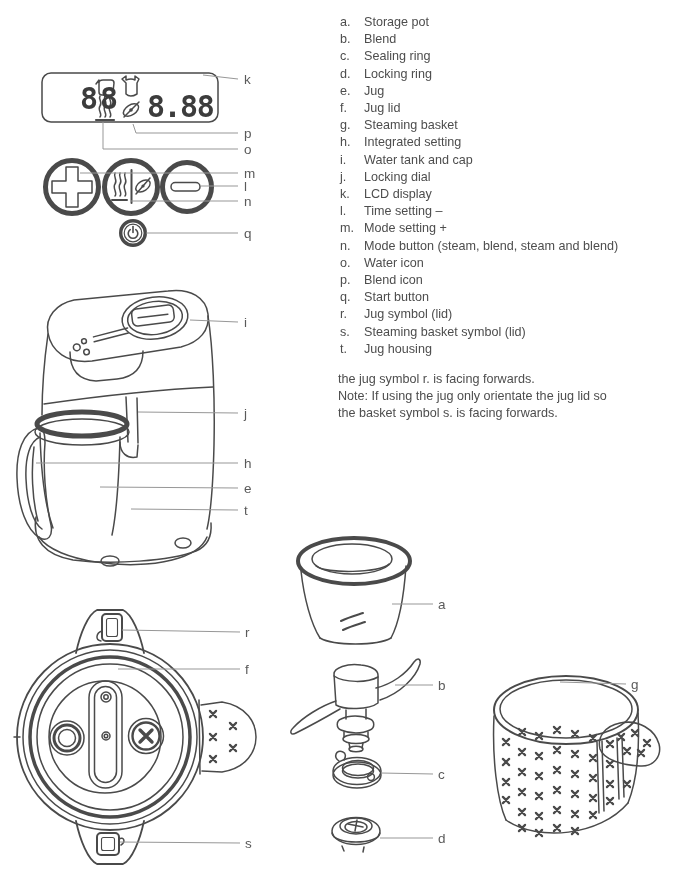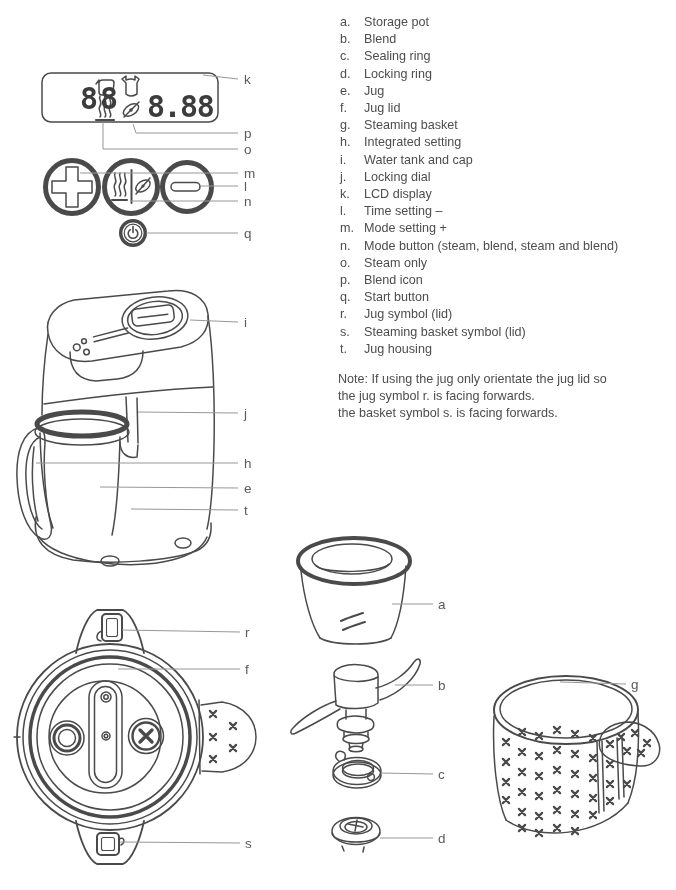--- a/index.html
+++ b/index.html
@@ -361,21 +361,21 @@
   <div class="legend-row">
         <span class="legend-letter">m.</span>
         <span>Mode setting +</span>
       </div>
   <div class="legend-row">
         <span class="legend-letter">n.</span>
         <span>Mode button (steam, blend, steam and blend)</span>
       </div>
   <div class="legend-row">
         <span class="legend-letter">o.</span>
-        <span>Steam only</span>
+        <span>Water icon</span>
       </div>
   <div class="legend-row">
         <span class="legend-letter">p.</span>
         <span>Blend icon</span>
       </div>
   <div class="legend-row">
         <span class="legend-letter">q.</span>
         <span>Start button</span>
       </div>
   <div class="legend-row">
@@ -386,18 +386,18 @@
         <span class="legend-letter">s.</span>
         <span>Steaming basket symbol (lid)</span>
       </div>
   <div class="legend-row">
         <span class="legend-letter">t.</span>
         <span>Jug housing</span>
       </div>
 </div>
 
 <div class="note">
+  <div>the jug symbol r. is facing forwards.</div>
   <div>Note: If using the jug only orientate the jug lid so</div>
-  <div>the jug symbol r. is facing forwards.</div>
   <div>the basket symbol s. is facing forwards.</div>
 </div>
 
 </div>
 
 </body></html>

